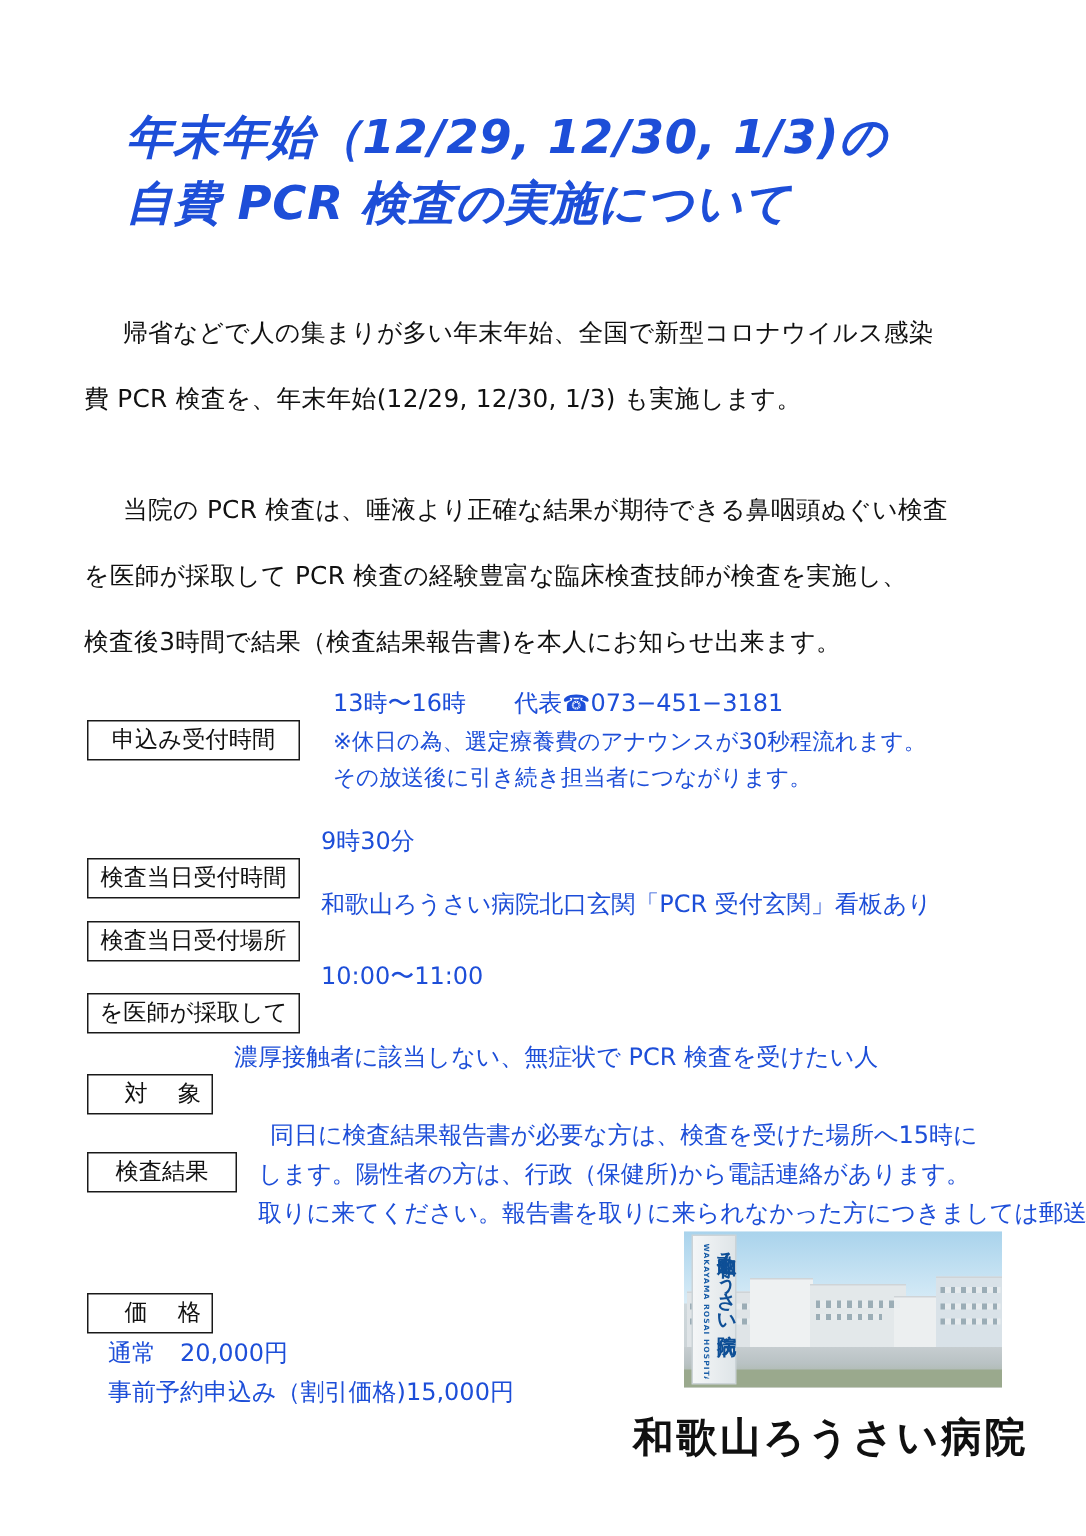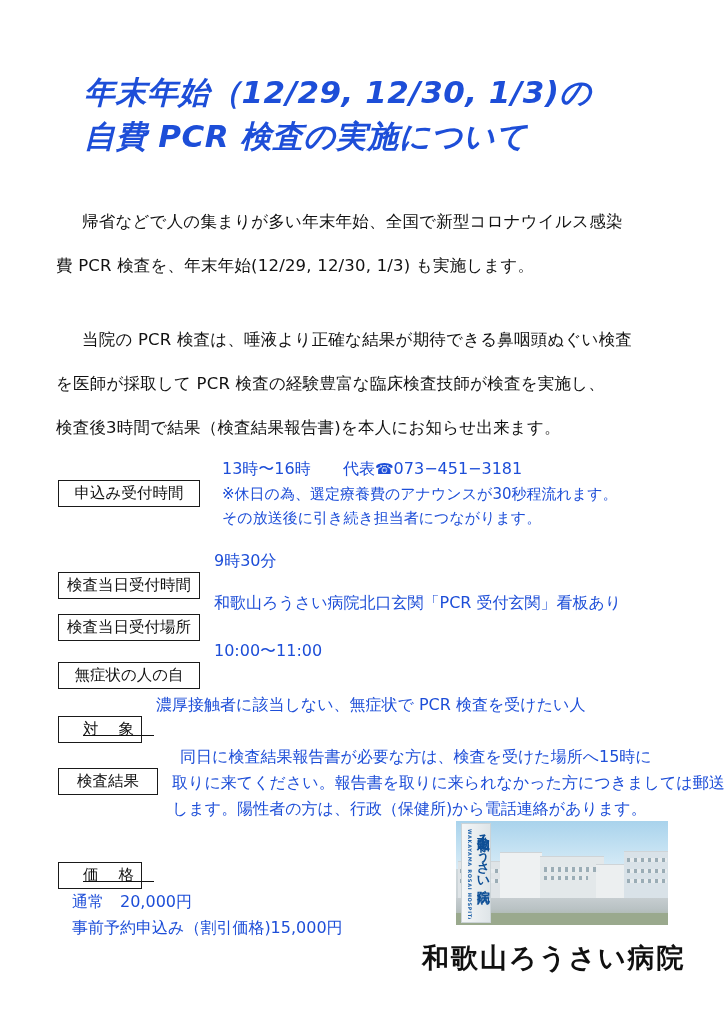--- a/index.html
+++ b/index.html
@@ -64,21 +64,21 @@
     line-height: 20px;
     padding: 2px 4px 3px 4px;
     white-space: nowrap;
     box-sizing: border-box;
     text-align: center;
     color: #111;
     margin-top: 24px;
   }
   .boxlabel.wide   { width: 142px; }
   .boxlabel.medium { width: 100px; }
-  .boxlabel.narrow { width: 84px; text-decoration: underline; }
+  .boxlabel.narrow { width: 84px; }
   .boxlabel.spread {
     letter-spacing: 20px;
     text-indent: 20px;
   }
   .row-body {
     margin-left: 14px;
     font-size: 16px;
     line-height: 25px;
     color: #1d4ed8;
     white-space: nowrap;
@@ -229,35 +229,35 @@
   <div class="boxlabel wide">検査当日受付時間</div>
   <div class="row-body">9時30分</div>
 </div>
 
 <div class="row" id="row-rplace">
   <div class="boxlabel wide">検査当日受付場所</div>
   <div class="row-body">和歌山ろうさい病院北口玄関「PCR 受付玄関」看板あり</div>
 </div>
 
 <div class="row" id="row-ctime">
-  <div class="boxlabel wide">無症状の人の自</div>
+  <div class="boxlabel wide">を医師が採取して</div>
   <div class="row-body">10:00〜11:00</div>
 </div>
 
 <div class="row" id="row-target">
   <div class="boxlabel narrow spread">対象</div>
   <div class="row-body lead">濃厚接触者に該当しない、無症状で PCR 検査を受けたい人</div>
 </div>
 
 <div class="row" id="row-result">
   <div class="boxlabel medium">検査結果</div>
   <div class="row-body">
     <div class="lead">同日に検査結果報告書が必要な方は、検査を受けた場所へ15時に</div>
+    <div>します。陽性者の方は、行政（保健所)から電話連絡があります。</div>
     <div>取りに来てください。報告書を取りに来られなかった方につきましては郵送</div>
-    <div>します。陽性者の方は、行政（保健所)から電話連絡があります。</div>
   </div>
 </div>
 
 <div class="row" id="row-price">
   <div class="boxlabel narrow spread">価格</div>
   <div class="row-body lead">
     <div>通常　20,000円</div>
     <div>事前予約申込み（割引価格)15,000円</div>
   </div>
 </div>

